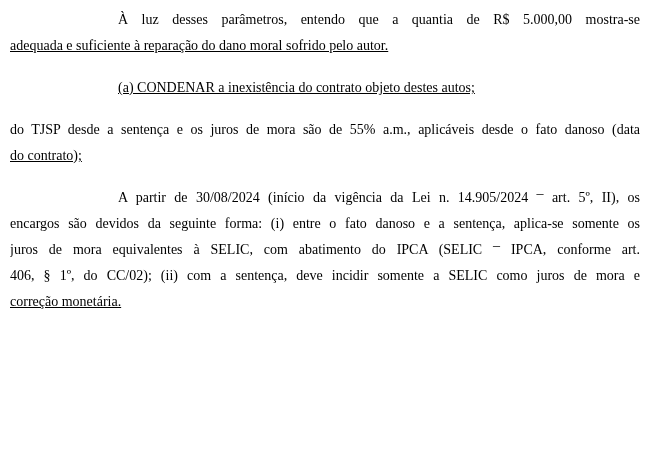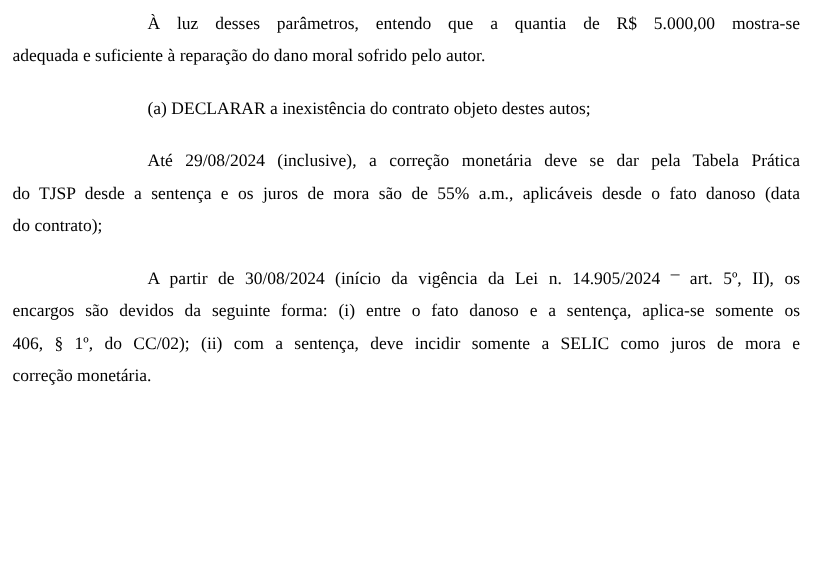--- a/index.html
+++ b/index.html
@@ -27,45 +27,46 @@
   }
   .line {
     line-height: 26px;
     height: 26px;
     overflow: hidden;
     text-align: justify;
     text-align-last: justify;
   }
   .line.last {
     text-align-last: left;
+    text-decoration: underline;
   }
   .line.first {
     text-indent: 108px;
   }
   .run { font-weight: normal; }
   .run.bold { font-weight: 700; }
   .run.raised { position: relative; top: -4px; }
 </style>
 </head>
 <body>
 
 <div class="doc">
   <div id="doc-body">
       <div class="para">
         <div class="line first"><span class="run">À luz desses parâmetros, entendo que a quantia de R$ 5.000,00 mostra-se</span></div>
         <div class="line last"><span class="run">adequada e suficiente à reparação do dano moral sofrido pelo autor.</span></div>
       </div>
       <div class="para">
-        <div class="line first last"><span class="run">(a) DECLARAR a inexistência do contrato objeto destes autos;</span></div>
+        <div class="line first last"><span class="run">(a) CONDENAR a inexistência do contrato objeto destes autos;</span></div>
       </div>
       <div class="para">
-        <div class="line first"><span class="run">Até 29/08/2024 (inclusive), a correção monetária deve se dar pela Tabela Prática</span></div>
         <div class="line"><span class="run">do TJSP desde a sentença e os juros de mora são de 55% a.m., aplicáveis desde o fato danoso (data</span></div>
         <div class="line last"><span class="run">do contrato);</span></div>
       </div>
       <div class="para">
         <div class="line first"><span class="run">A partir de 30/08/2024 (início da vigência da Lei n. 14.905/2024 </span><span class="run raised">–</span><span class="run"> art. 5º, II), os</span></div>
         <div class="line"><span class="run">encargos são devidos da seguinte forma: (i) entre o fato danoso e a sentença, aplica-se somente os</span></div>
+        <div class="line"><span class="run">juros de mora equivalentes à SELIC, com abatimento do IPCA (SELIC </span><span class="run raised">–</span><span class="run"> IPCA, conforme art.</span></div>
         <div class="line"><span class="run">406, § 1º, do CC/02); (ii) com a sentença, deve incidir somente a SELIC como juros de mora e</span></div>
         <div class="line last"><span class="run">correção monetária.</span></div>
       </div>
     </div>
 </div>
 
 </body></html>

